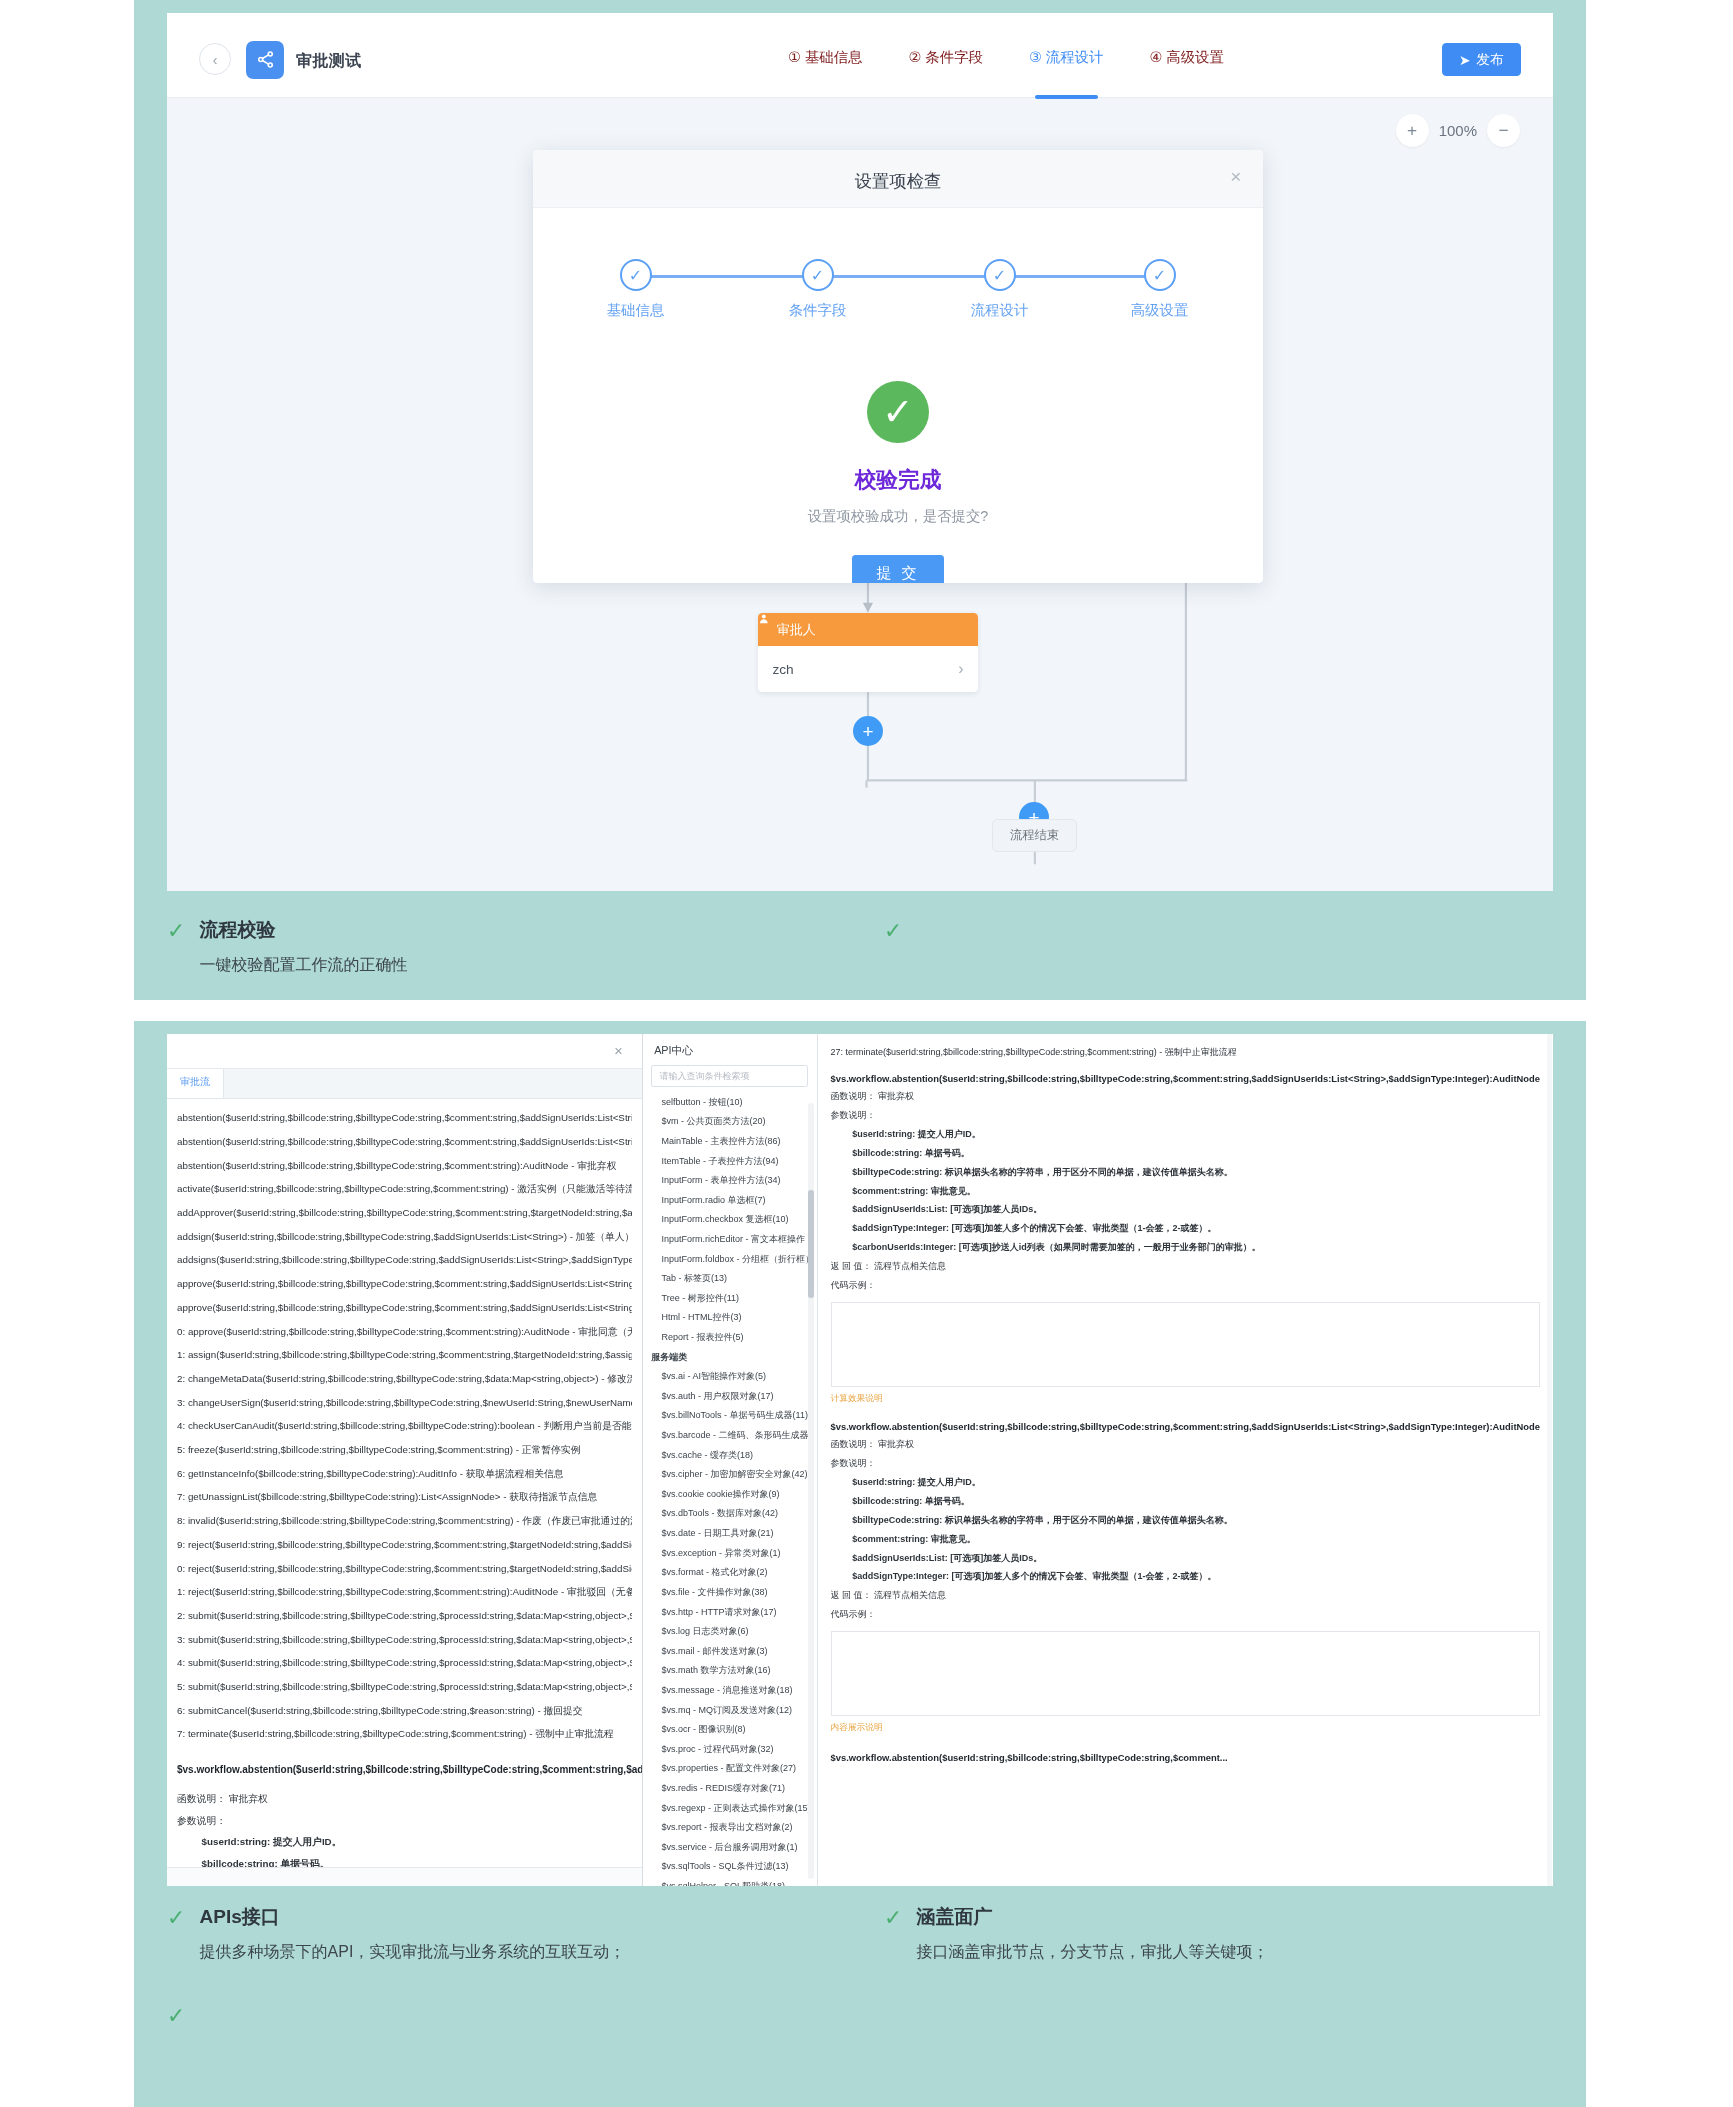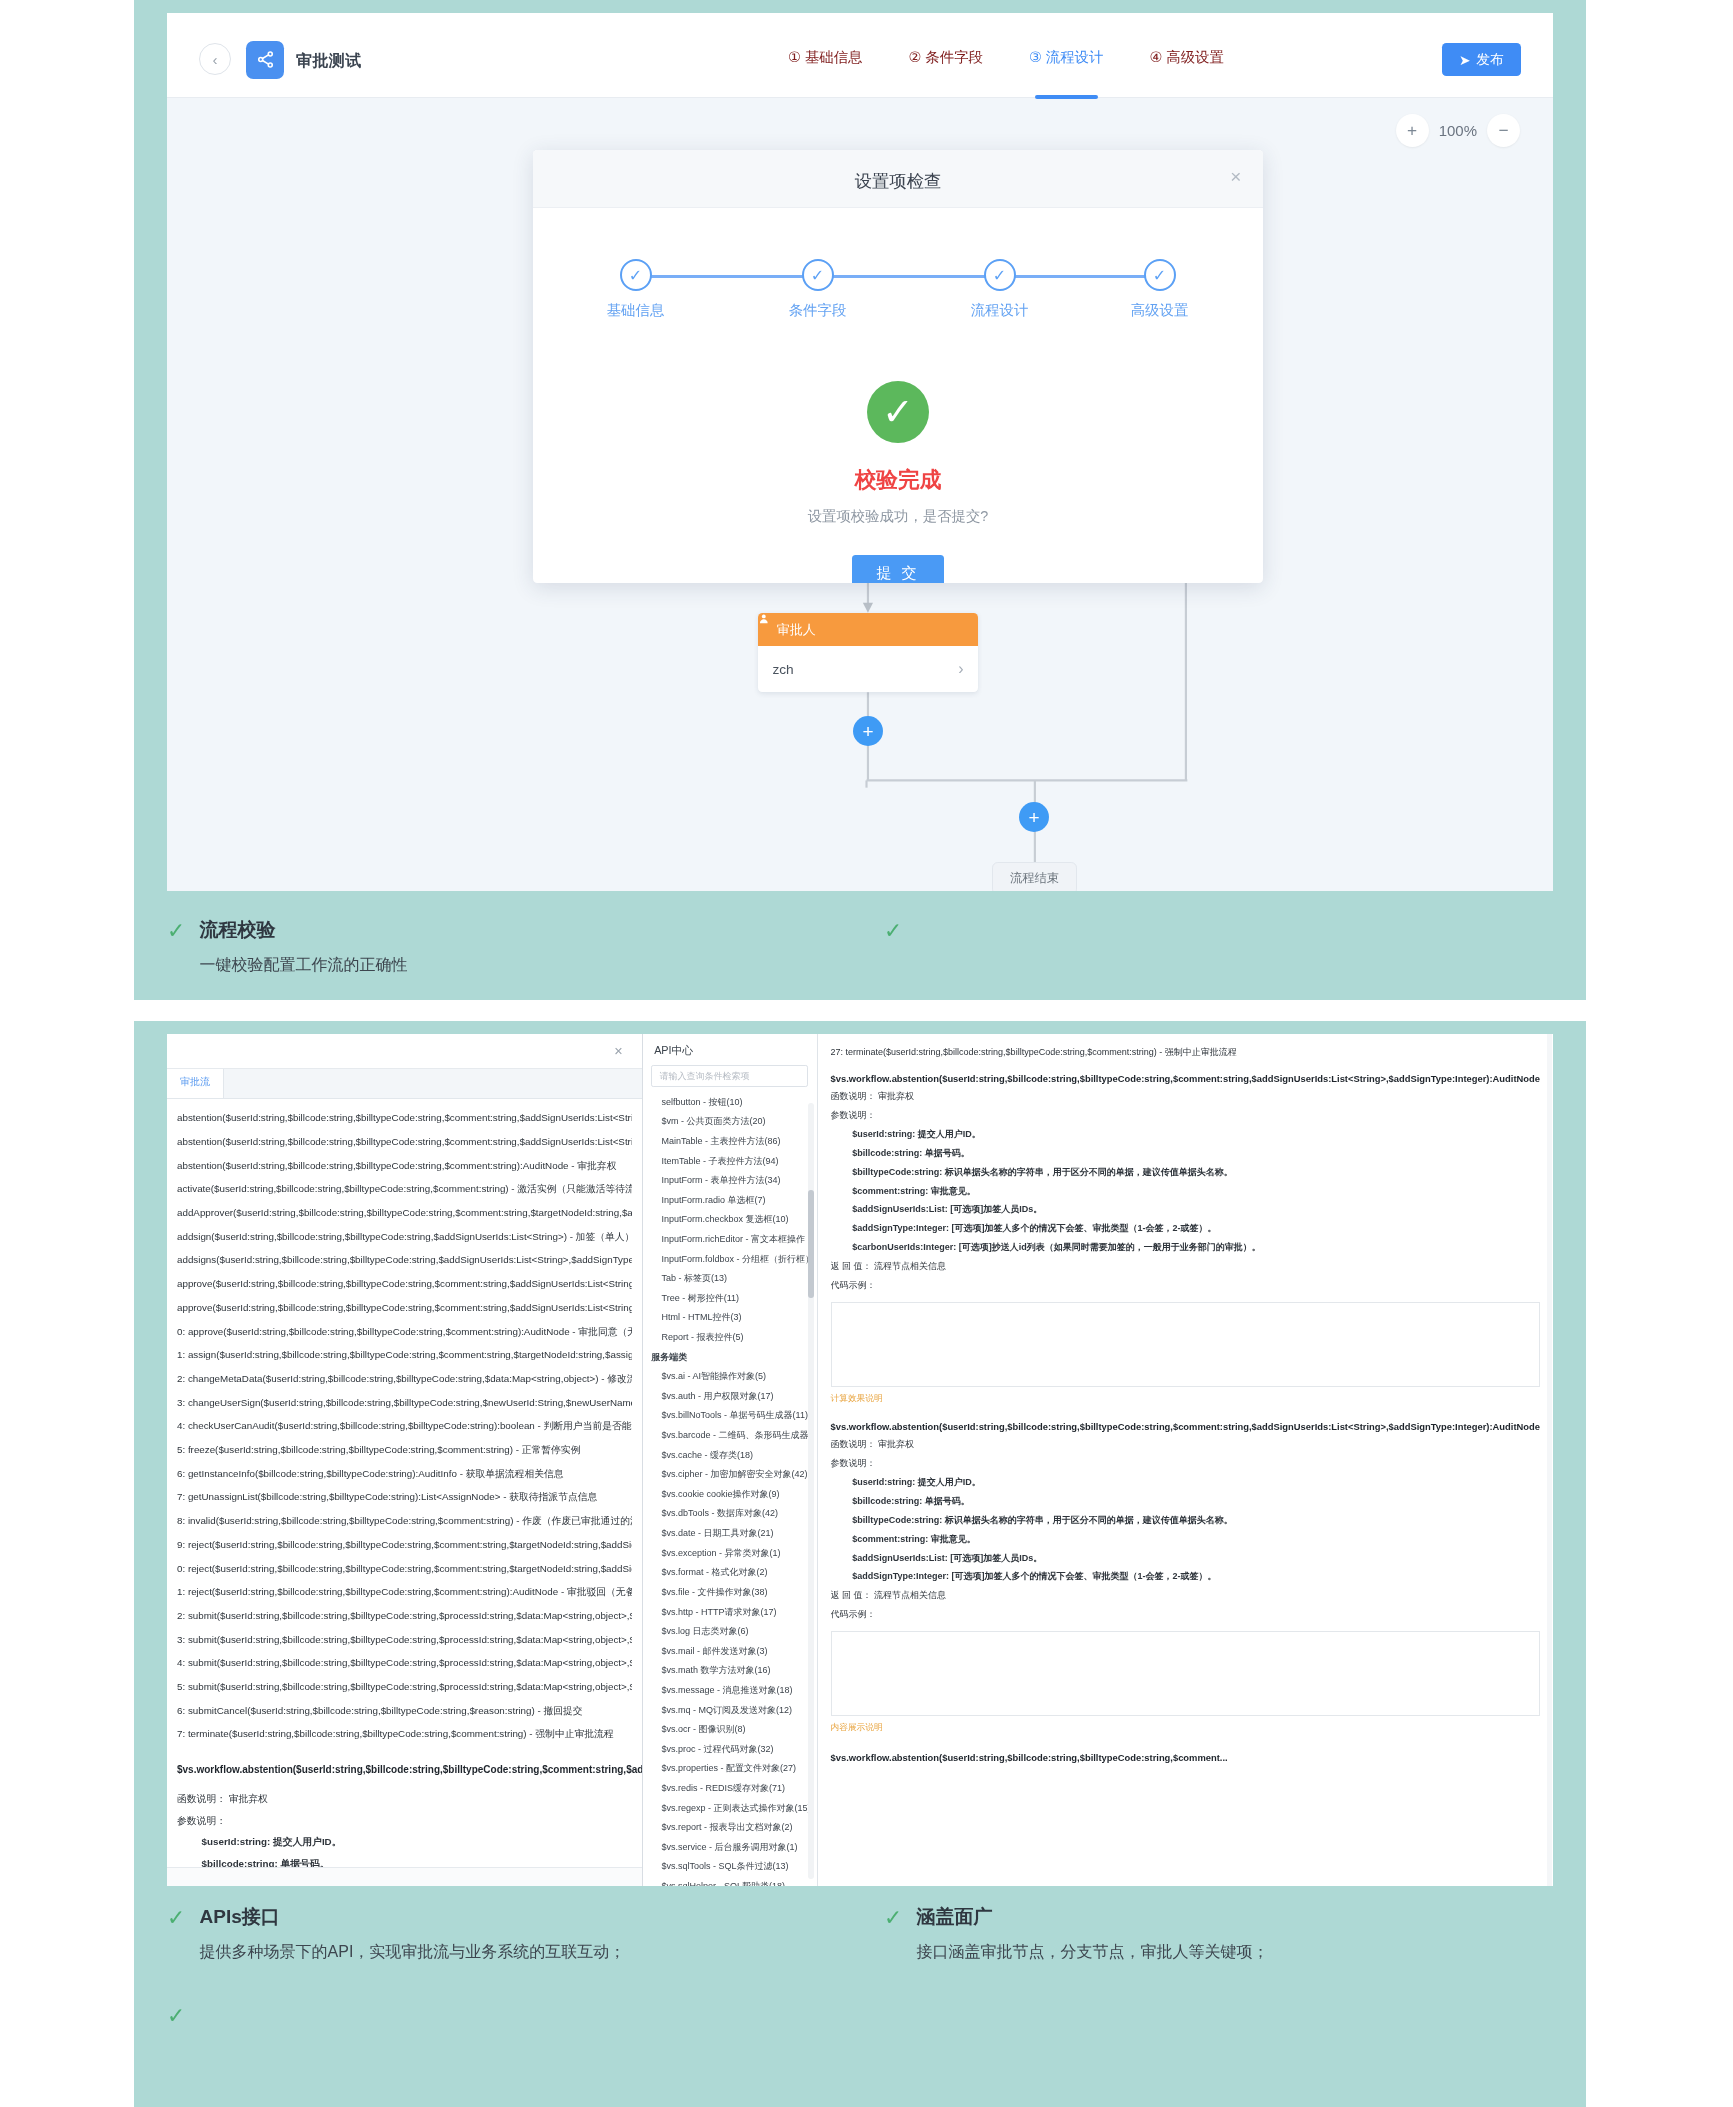--- a/index.html
+++ b/index.html
@@ -109,21 +109,21 @@
     display:flex; align-items:center; justify-content:center;
     color:#5ba0f5; font-size: 16px;
   }
   .step-label { margin-top: 10px; font-size: 14.4px; color:#63a2f2; white-space:nowrap; }
 
   .ok-circle {
     width: 62px; height: 62px; border-radius:50%; background:#5cb85c;
     margin: 43px auto 0; display:flex; align-items:center; justify-content:center;
     color:#fff; font-size: 38px;
   }
-  .ok-title { text-align:center; margin-top: 21.7px; font-size: 21.7px; color:#ef4444; font-weight:600; }
+  .ok-title { text-align:center; margin-top: 21.7px; font-size: 21.7px; color:#6d28d9; font-weight:600; }
   .ok-sub { text-align:center; margin-top: 13px; font-size: 14.4px; color:#8f98a3; }
   .ok-submit {
     display:block; margin: 29px auto 0; height: 38px; padding: 0 24.6px;
     background:#4a9af5; color:#fff; border:none; border-radius:3.6px;
     font-size: 15px; letter-spacing: 2.9px;
   }
 
   
   .flow { position:absolute; left:0; top:0; width:100%; height:100%; }
   .flow svg { position:absolute; left:0; top:0; }
@@ -144,21 +144,21 @@
   .chev { color:#a6aeb8; font-size: 16px; }
   .plus-btn {
     position:absolute; width: 30px; height: 30px; border-radius:50%;
     background:#3f9bf5; color:#fff; border:none;
     display:flex; align-items:center; justify-content:center;
     font-size: 19px; line-height:1;
   }
   #plus-1 { left: 686px; top: 703px; }
   #plus-2 { left: 852px; top: 789px; }
   .flow-end {
-    position:absolute; left: 825px; top: 849px;
+    position:absolute; left: 825px; top: 806px;
     width: 85px; height: 33px; border-radius: 5.8px;
     background:#f0f3f7; border:0.7px solid #e2e7ed;
     display:flex; align-items:center; justify-content:center;
     font-size: 12.3px; color:#6c757e;
   }
 
   
   .caption {
     position:absolute; display:flex; gap: 14.4px;
   }

